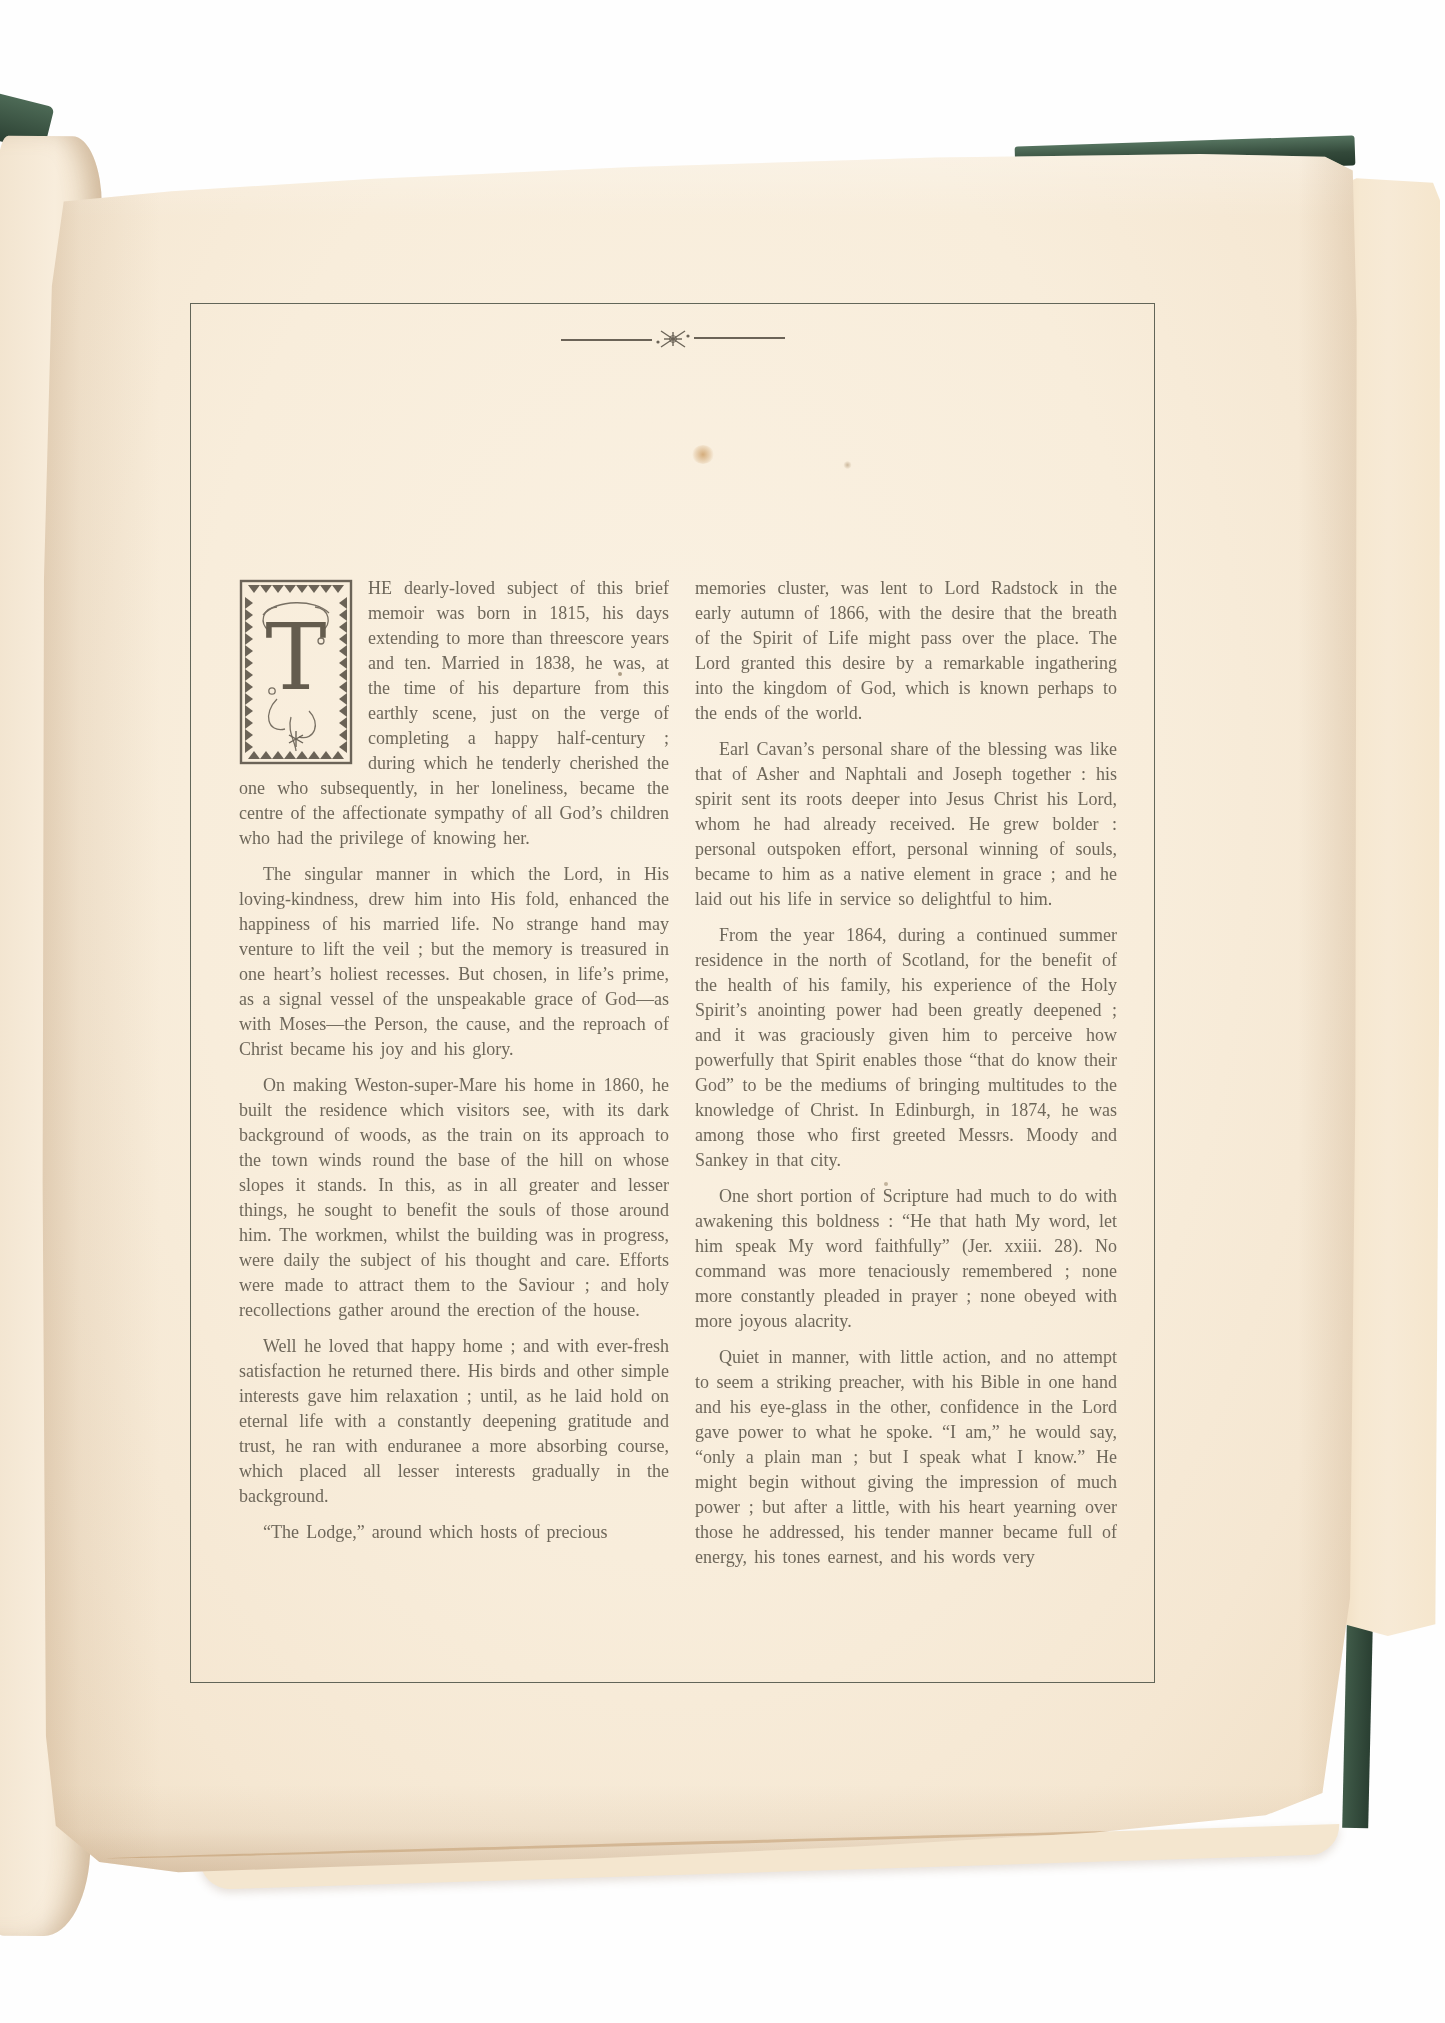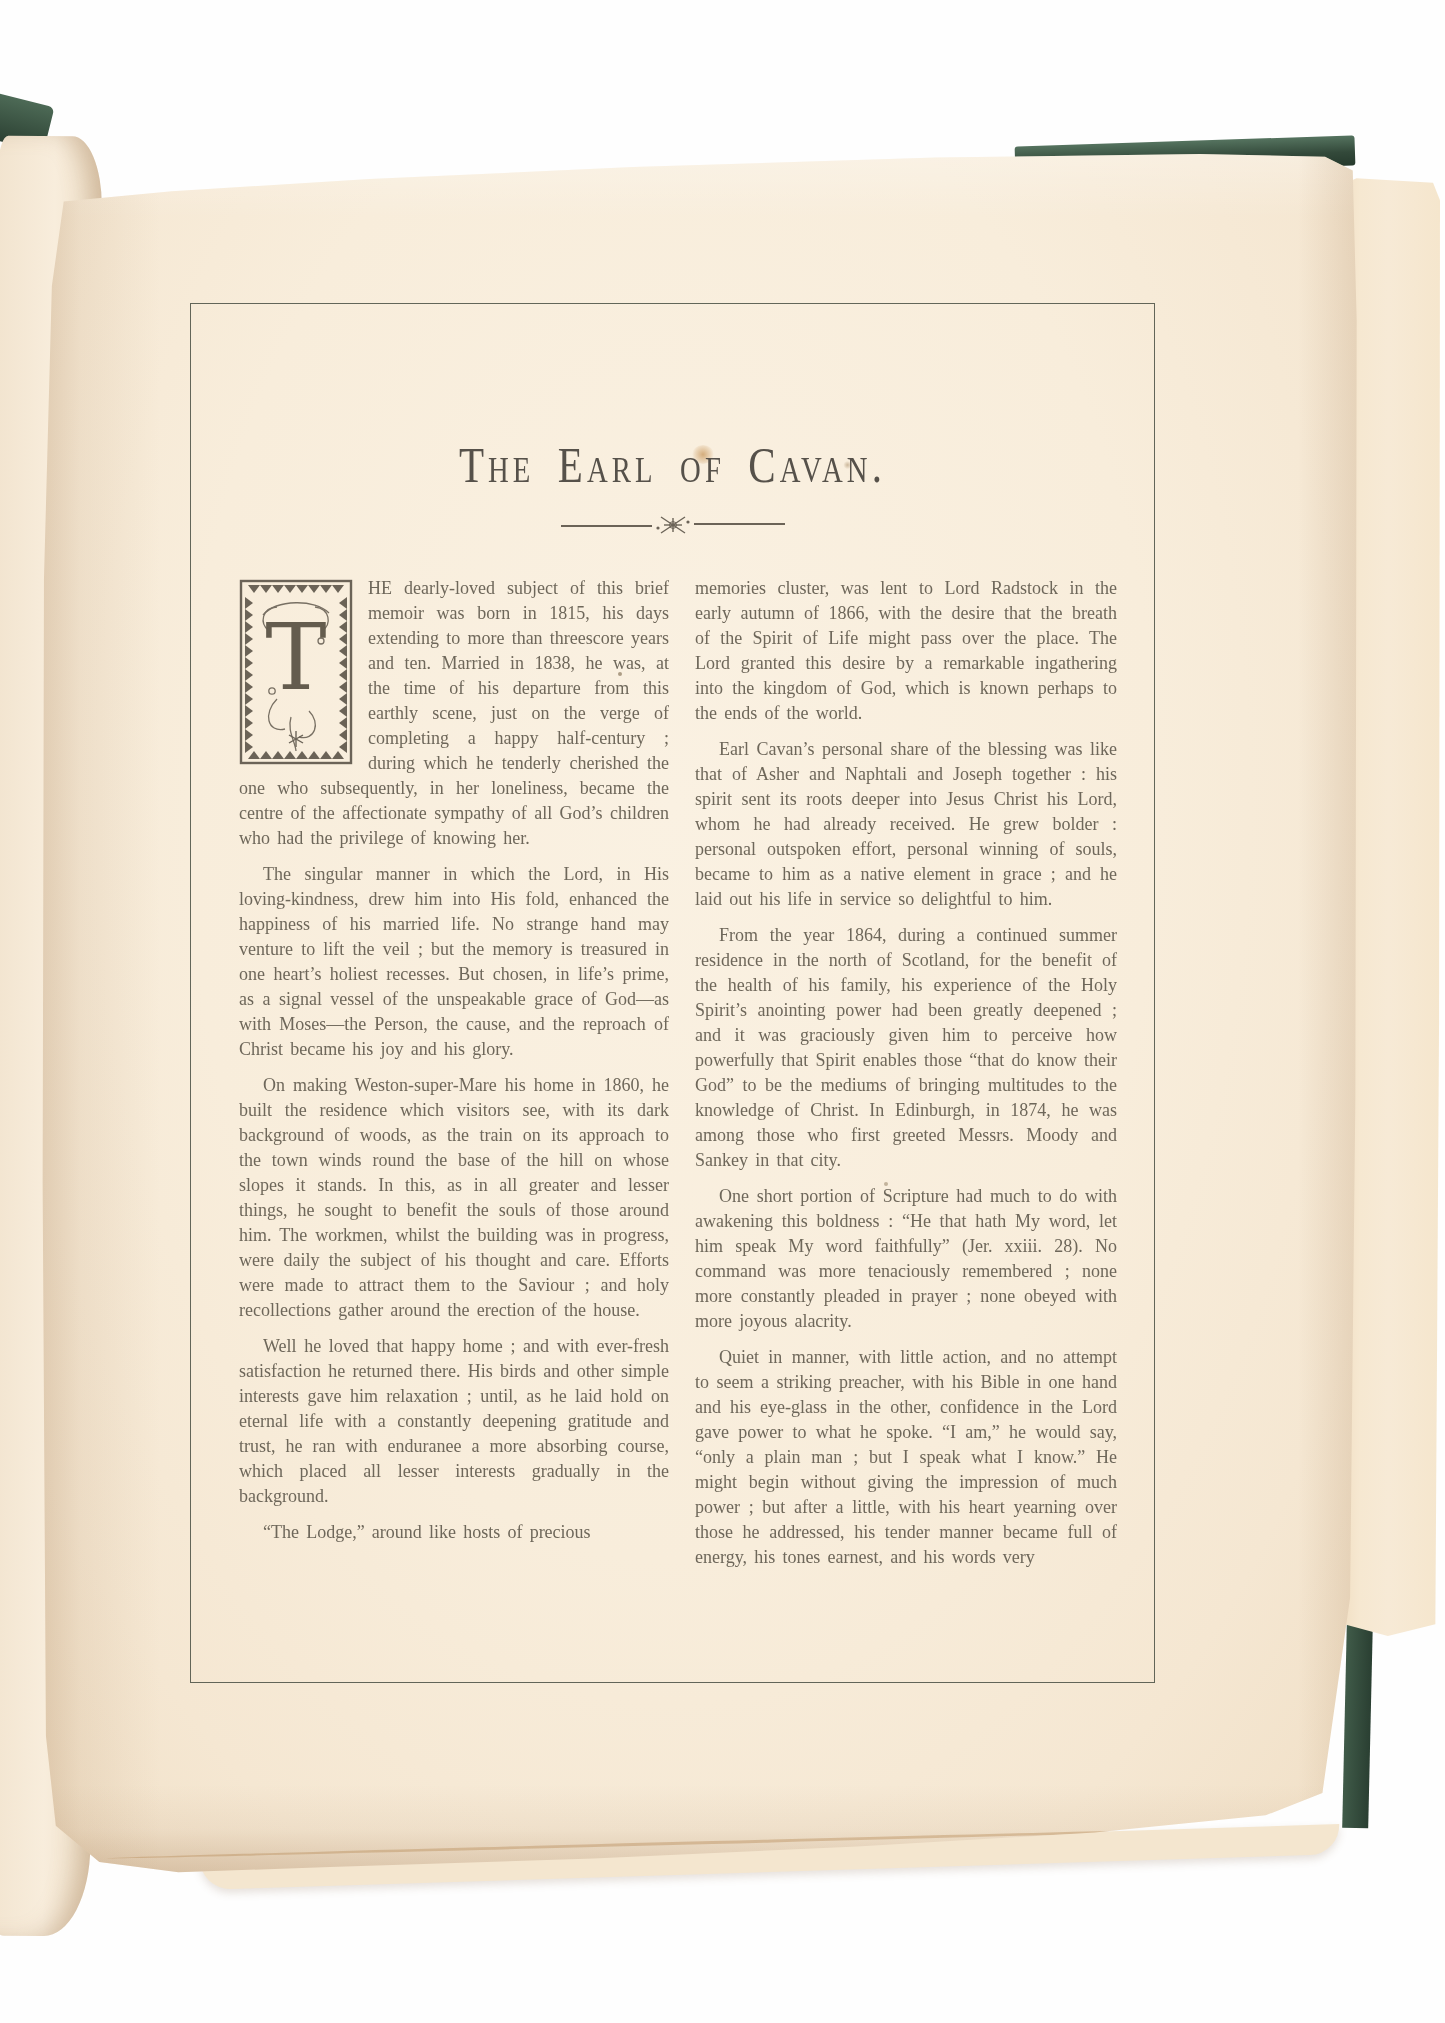--- a/index.html
+++ b/index.html
@@ -87,21 +87,20 @@
     <div class="page-shade"></div>
     <div class="bottom-line"></div>
 
     <div class="stain stain-a"></div>
     <div class="stain stain-b"></div>
     <div class="stain speck-a"></div>
     <div class="stain speck-b"></div>
 
     <div class="content">
 
-      <h1 class="title"><span class="title-text">The Earl of Cavan.</span></h1>
 
       <div class="divider">
         <svg width="230" height="26" viewBox="0 0 230 26">
           <g class="orn" stroke-width="1.8">
             <line x1="3" y1="14" x2="94" y2="14"></line>
             <line x1="136" y1="12" x2="227" y2="12"></line>
           </g>
           <g class="orn" stroke-width="1.4">
             <line x1="103" y1="21" x2="127" y2="5"></line>
             <line x1="103" y1="5" x2="127" y2="21"></line>
@@ -178,21 +177,21 @@
             <g class="orn" stroke-width="1.4">
               <line x1="57" y1="152" x2="57" y2="168"></line>
               <line x1="50" y1="156" x2="64" y2="164"></line>
               <line x1="50" y1="164" x2="64" y2="156"></line>
             </g>
             <text x="57" y="110" text-anchor="middle" font-family="DejaVu Serif, serif" font-size="92" fill="#645c4e">T</text>
           </svg></span><span>HE dearly-loved subject of this brief memoir was born in 1815, his days extending to more than threescore years and ten. Married in 1838, he was, at the time of his departure from this earthly scene, just on the verge of completing a happy half-century ; during which he tenderly cherished the one who subsequently, in her loneliness, became the centre of the affectionate sympathy of all God’s children who had the privilege of knowing her.</span></p>
         <p class="indent">The singular manner in which the Lord, in His loving-kindness, drew him into His fold, enhanced the happiness of his married life. No strange hand may venture to lift the veil ; but the memory is treasured in one heart’s holiest recesses. But chosen, in life’s prime, as a signal vessel of the unspeakable grace of God—as with Moses—the Person, the cause, and the reproach of Christ became his joy and his glory.</p>
         <p class="indent">On making Weston-super-Mare his home in 1860, he built the residence which visitors see, with its dark background of woods, as the train on its approach to the town winds round the base of the hill on whose slopes it stands. In this, as in all greater and lesser things, he sought to benefit the souls of those around him. The workmen, whilst the building was in progress, were daily the subject of his thought and care. Efforts were made to attract them to the Saviour ; and holy recollections gather around the erection of the house.</p>
         <p class="indent">Well he loved that happy home ; and with ever-fresh satisfaction he returned there. His birds and other simple interests gave him relaxation ; until, as he laid hold on eternal life with a constantly deepening gratitude and trust, he ran with enduranee a more absorbing course, which placed all lesser interests gradually in the background.</p>
-        <p class="indent">“The Lodge,” around like hosts of precious</p>
+        <p class="indent">“The Lodge,” around which hosts of precious</p>
       </div>
 
       <div class="col col-right">
         <p>memories cluster, was lent to Lord Radstock in the early autumn of 1866, with the desire that the breath of the Spirit of Life might pass over the place. The Lord granted this desire by a remarkable ingathering into the kingdom of God, which is known perhaps to the ends of the world.</p>
         <p class="indent">Earl Cavan’s personal share of the blessing was like that of Asher and Naphtali and Joseph together : his spirit sent its roots deeper into Jesus Christ his Lord, whom he had already received. He grew bolder : personal outspoken effort, personal winning of souls, became to him as a native element in grace ; and he laid out his life in service so delightful to him.</p>
         <p class="indent">From the year 1864, during a continued summer residence in the north of Scotland, for the benefit of the health of his family, his experience of the Holy Spirit’s anointing power had been greatly deepened ; and it was graciously given him to perceive how powerfully that Spirit enables those “that do know their God” to be the mediums of bringing multitudes to the knowledge of Christ. In Edinburgh, in 1874, he was among those who first greeted Messrs. Moody and Sankey in that city.</p>
         <p class="indent">One short portion of Scripture had much to do with awakening this boldness : “He that hath My word, let him speak My word faithfully” (Jer. xxiii. 28). No command was more tenaciously remembered ; none more constantly pleaded in prayer ; none obeyed with more joyous alacrity.</p>
         <p class="indent">Quiet in manner, with little action, and no attempt to seem a striking preacher, with his Bible in one hand and his eye-glass in the other, confidence in the Lord gave power to what he spoke. “I am,” he would say, “only a plain man ; but I speak what I know.” He might begin without giving the impression of much power ; but after a little, with his heart yearning over those he addressed, his tender manner became full of energy, his tones earnest, and his words very</p>
       </div>
 

